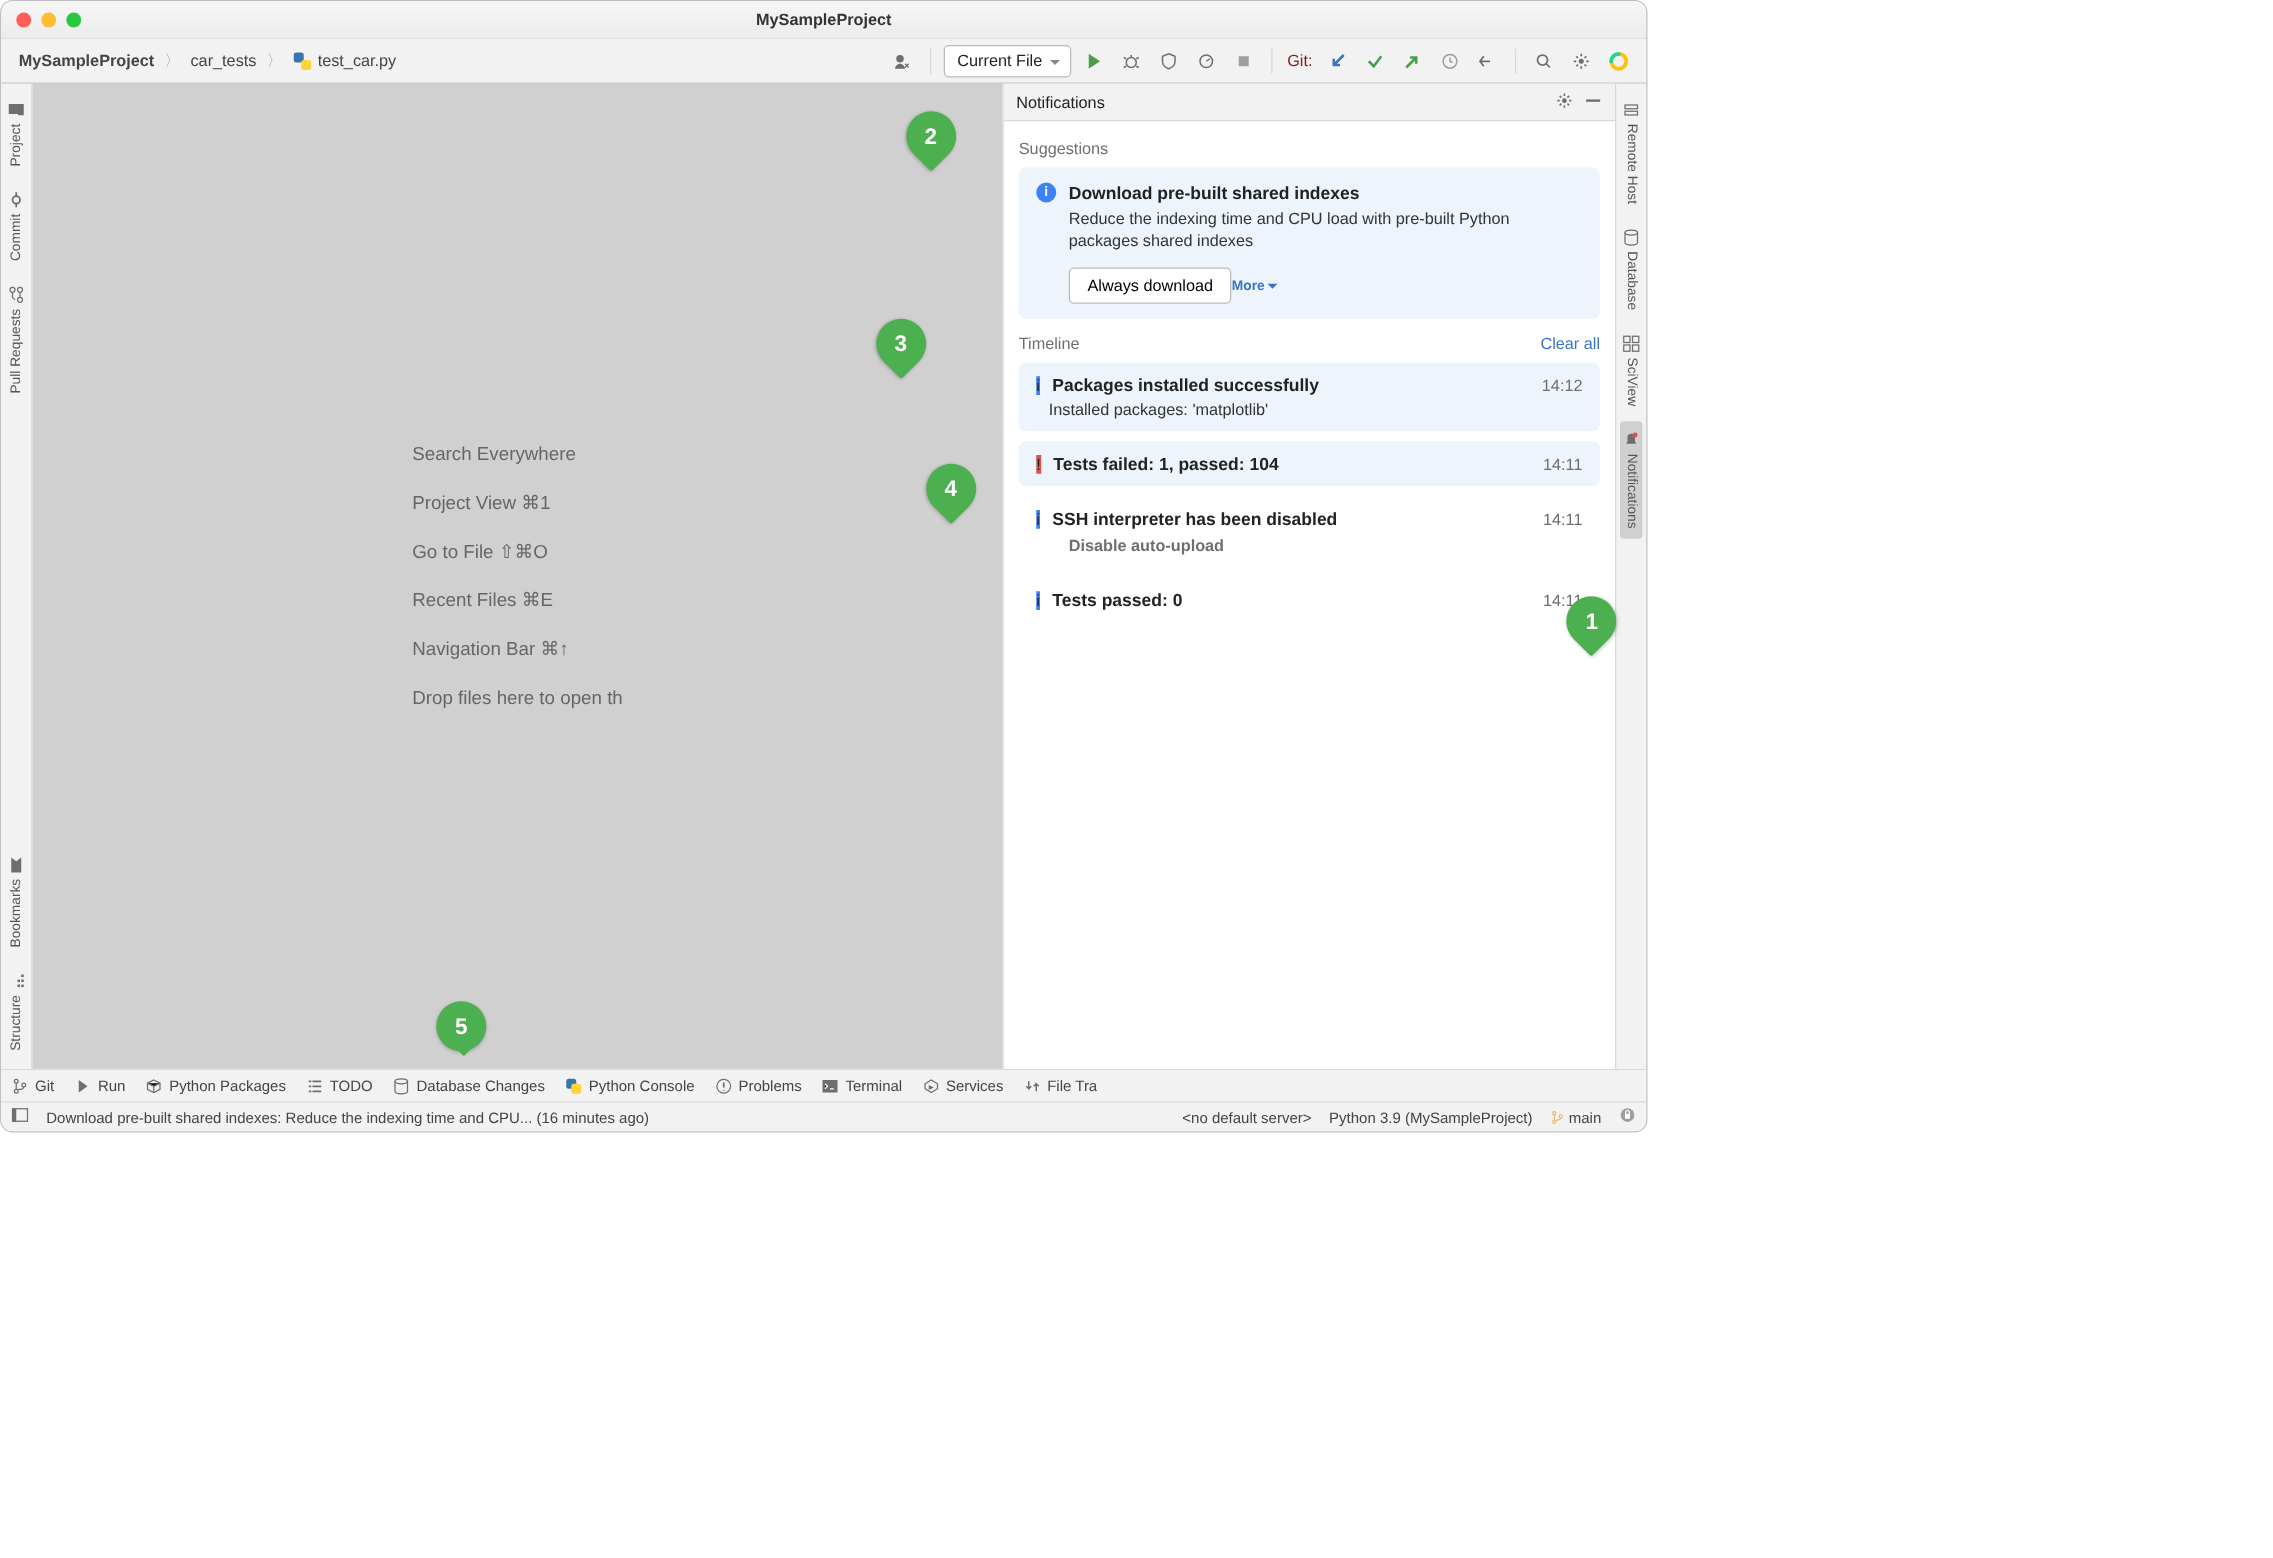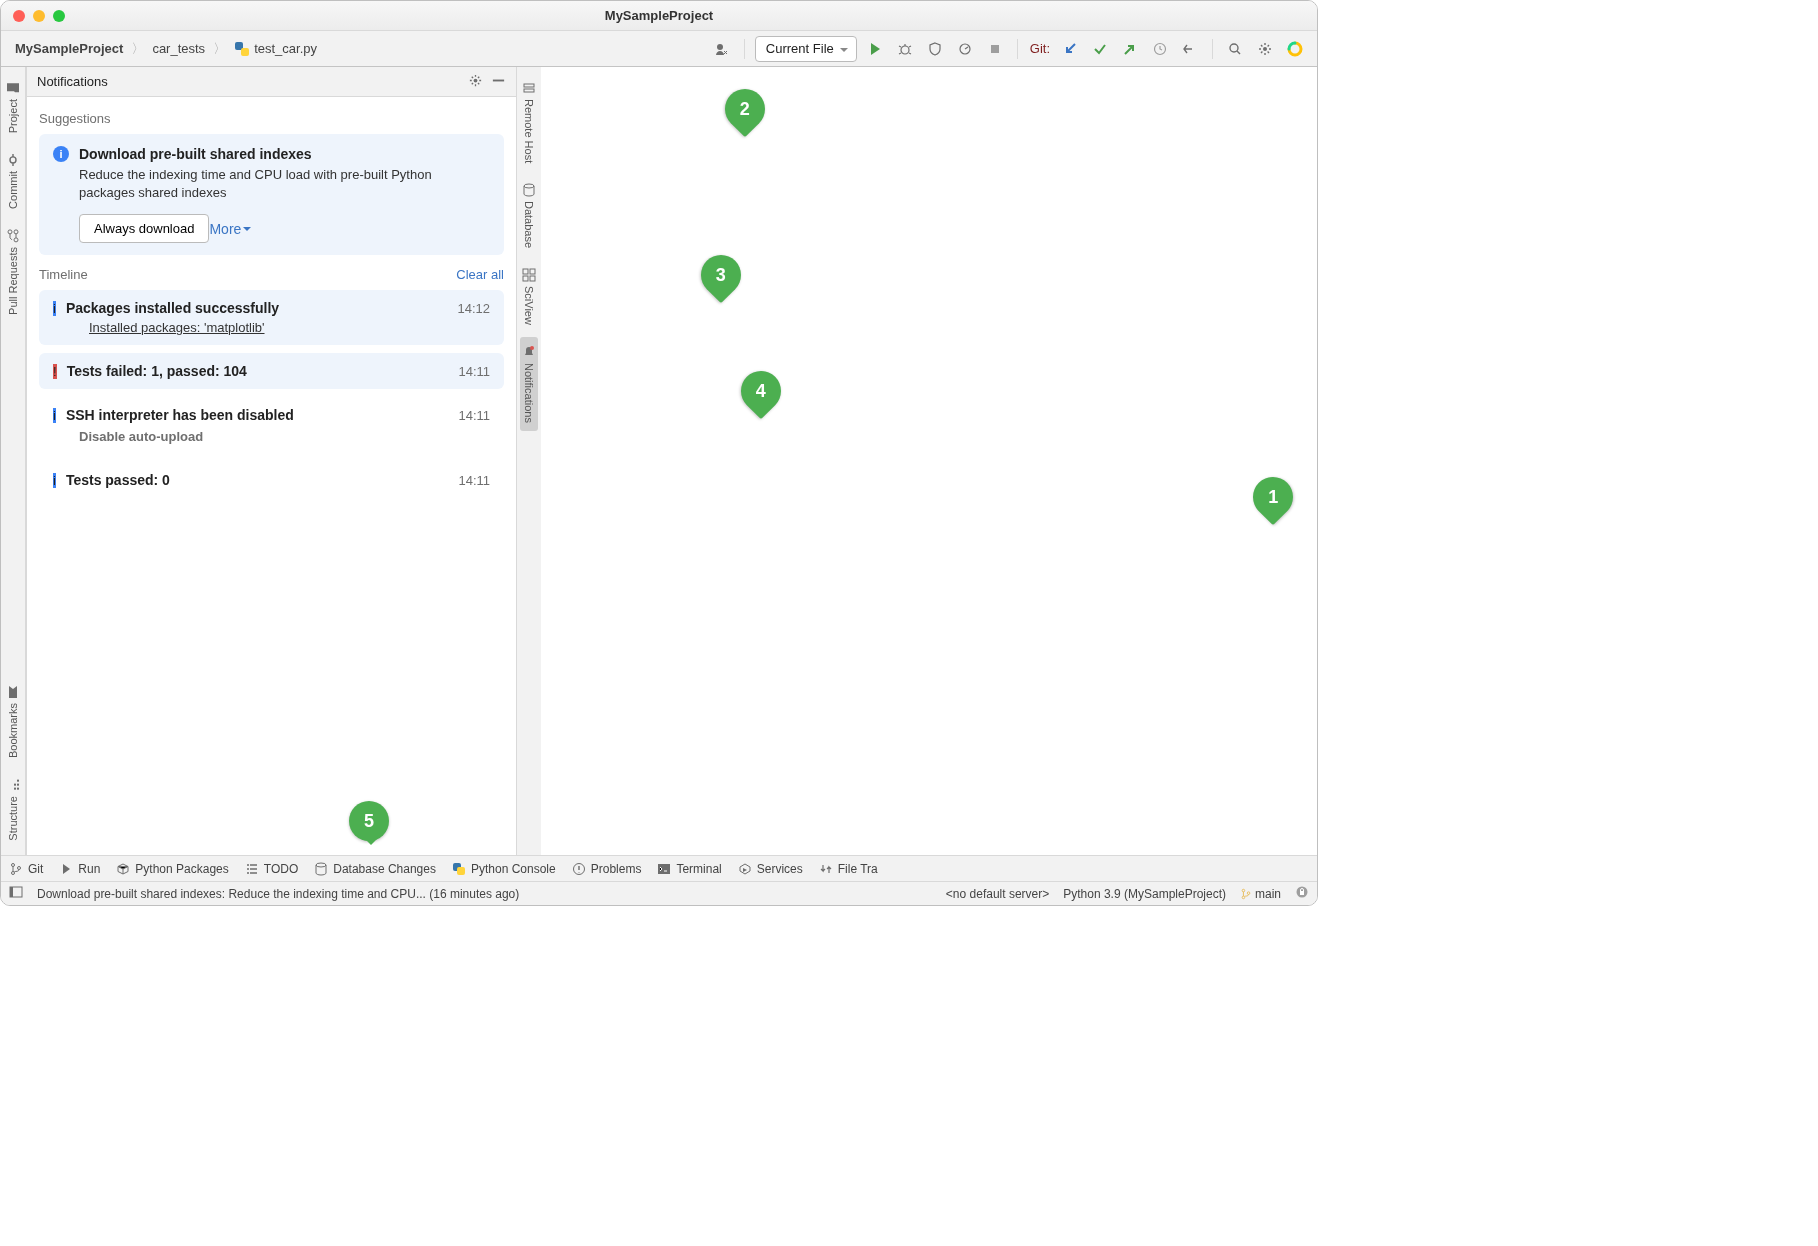--- a/index.html
+++ b/index.html
@@ -65,28 +65,28 @@
 .card{background:#eef4fc;border-radius:6px;padding:12px 14px;margin-bottom:12px;}
 .card .row1{display:flex;gap:10px;align-items:flex-start;}
 .card .ico{flex:none;width:16px;height:16px;border-radius:50%;display:flex;align-items:center;justify-content:center;color:#fff;font-size:11px;font-weight:700;}
 .ico.info{background:#3b82f6;}
 .ico.err{background:#d9534f;}
 .card .body{flex:1;}
 .card .ttl{font-weight:700;font-size:14px;margin-bottom:4px;}
 .card .desc{font-size:13px;color:#333;line-height:1.4;}
 .card .actions{margin-top:12px;display:flex;align-items:center;}
 .card .btn{background:#fff;border:1px solid #bbb;border-radius:4px;padding:6px 14px;font-size:13px;}
-.card .link{color:var(--blue);font-size:14px;display:flex;align-items:center;gap:2px;}
+.card .link{color:var(--blue);font-size:11px;display:flex;align-items:center;gap:2px;font-weight:bold;}
 .card .link::after{content:"";border:4px solid transparent;border-top-color:var(--blue);margin-top:4px;}
 .tl-item{padding:10px 14px;border-radius:6px;margin-bottom:8px;}
 .tl-item.hl{background:#eef4fc;}
 .tl-item .row1{display:flex;gap:10px;align-items:center;}
 .tl-item .ttl{font-weight:700;font-size:14px;flex:1;}
 .tl-item .time{color:var(--muted);font-size:13px;}
-.tl-item .desc{font-size:13px;color:#333;margin:4px 0 0 36px;text-decoration:underline;}
+.tl-item .desc{font-size:13px;color:#333;margin:4px 0 0 10px;}
 .tl-item .sub{color:var(--muted);font-size:13px;margin:6px 0 0 26px;font-weight:bold;}
 
 .bottom-tools{height:26px;background:var(--bg);border-top:1px solid var(--border-light);display:flex;align-items:center;padding:0 8px;gap:16px;font-size:12px;color:#444;}
 .bt-item{display:flex;align-items:center;gap:5px;white-space:nowrap;}
 .bt-item svg{width:14px;height:14px;}
 
 .status{height:24px;background:var(--bg);border-top:1px solid var(--border-light);display:flex;align-items:center;padding:0 8px;gap:14px;font-size:12px;color:#444;}
 .status .right{margin-left:auto;display:flex;gap:14px;align-items:center;}
 
 .callout{position:absolute;width:40px;height:40px;background:var(--green);border-radius:50%;display:flex;align-items:center;justify-content:center;color:#fff;font-weight:700;font-size:18px;z-index:10;box-shadow:0 1px 3px rgba(0,0,0,.25);}
@@ -245,20 +245,30 @@
         <svg class="gi" viewBox="0 0 14 14">
           <rect x="1" y="2" width="2" height="2" fill="#6e6e6e"></rect>
           <rect x="1" y="6" width="2" height="2" fill="#6e6e6e"></rect>
           <rect x="1" y="10" width="2" height="2" fill="#6e6e6e"></rect>
           <rect x="4" y="2" width="2" height="2" fill="#6e6e6e"></rect>
           <rect x="4" y="6" width="2" height="2" fill="#6e6e6e"></rect>
         </svg>
       </div>
   </div>
 
+  <div class="editor">
+    <div class="editor-tips">
+      <div>Search Everywhere</div>
+      <div>Project View ⌘1</div>
+      <div>Go to File ⇧⌘O</div>
+      <div>Recent Files ⌘E</div>
+      <div>Navigation Bar ⌘↑</div>
+      <div>Drop files here to open th</div>
+    </div>
+  </div>
 
   <div class="notif-panel">
     <div class="notif-head">
       <span>Notifications</span>
       <div class="actions">
         <span><svg width="15" height="15" viewBox="0 0 16 16">
               <circle cx="8" cy="8" r="2" fill="#6e6e6e"></circle>
               <path d="M8 2v2M8 12v2M2 8h2M12 8h2M4 4l1.4 1.4M10.6 10.6L12 12M12 4l-1.4 1.4M5.4 10.6L4 12" stroke="#6e6e6e" stroke-width="1.4"></path>
             </svg></span>
         <span><svg width="15" height="15" viewBox="0 0 16 16">

